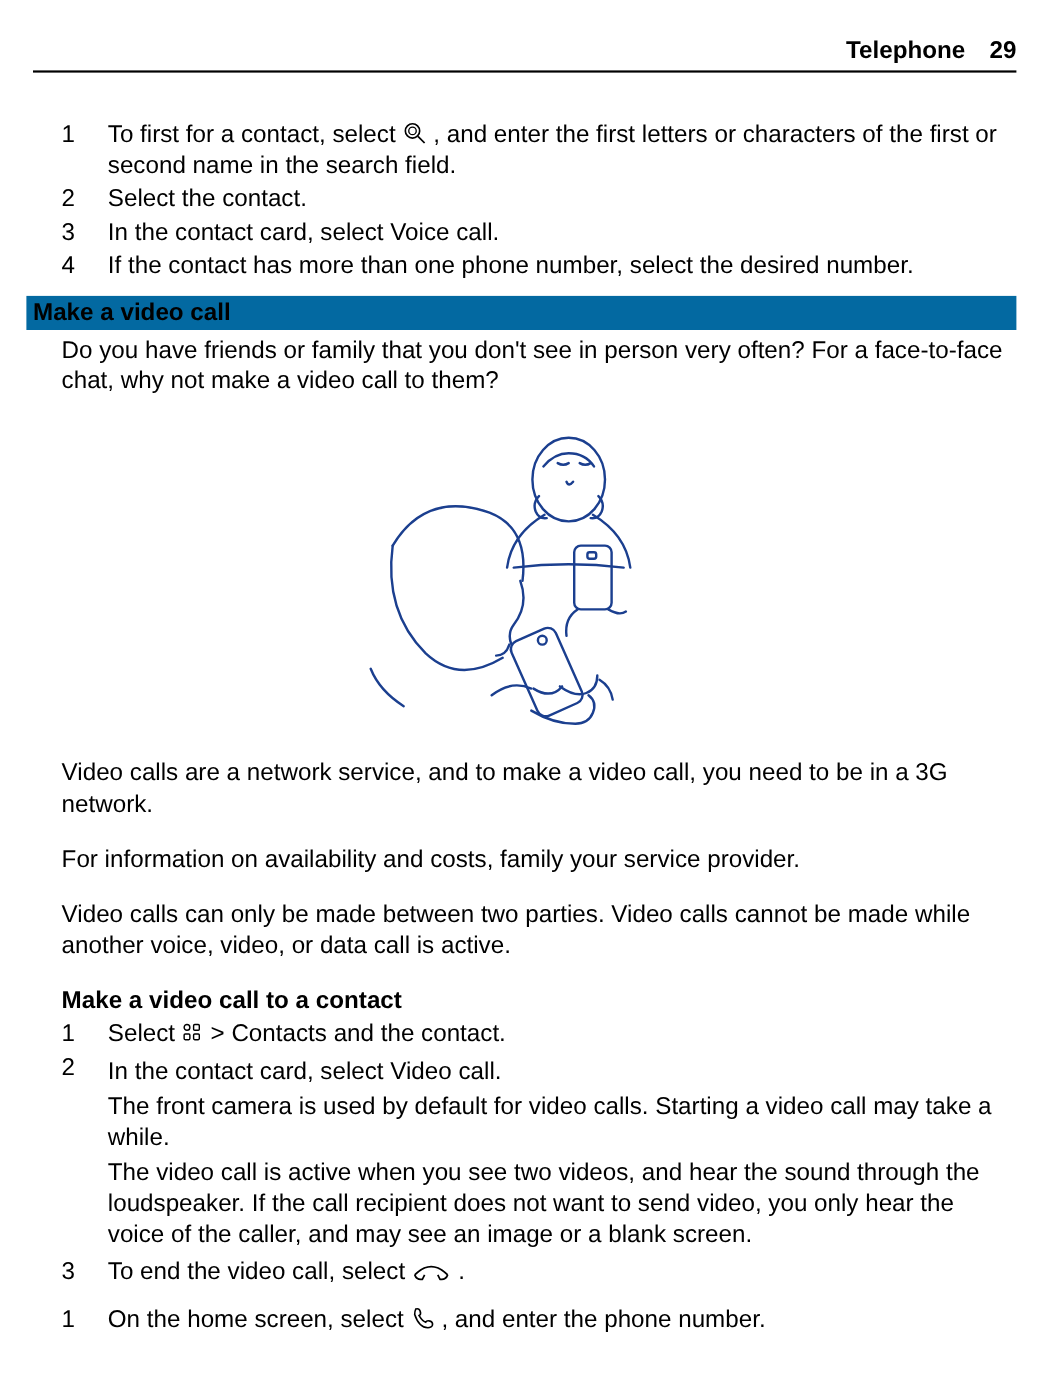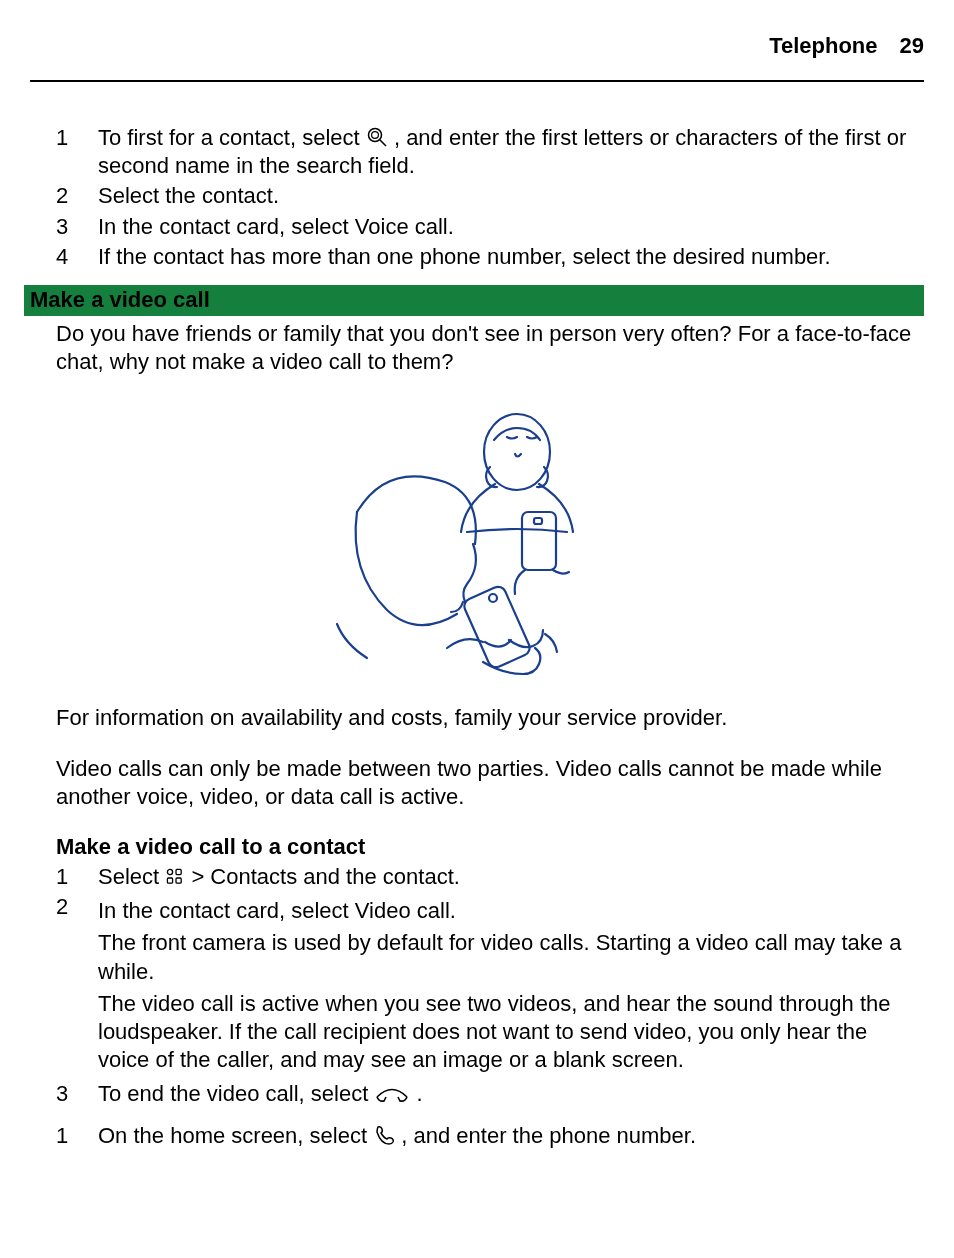--- a/index.html
+++ b/index.html
@@ -1,27 +1,27 @@
 <!DOCTYPE html>
 <html><head>
 <meta charset="utf-8">
 <style>
   html,body{margin:0;padding:0;background:#fff;}
   .page{width:954px;height:1258px;box-sizing:border-box;padding:32px 30px 30px 30px;
         font-family:"Segoe UI","Nokia Pure",Arial,sans-serif;color:#000;font-size:22px;
         line-height:1.28;position:relative;}
   .hdr{display:flex;justify-content:flex-end;align-items:baseline;font-weight:700;
-       border-bottom:2px solid #000;padding-bottom:20px;margin-bottom:42px;}
+       border-bottom:2px solid #000;padding-bottom:4px;margin-bottom:42px;}
   .hdr .sec{margin-right:22px;}
   .ol{margin:0 0 14px 0;padding:0;}
   .li{display:flex;margin:0 0 2px 26px;}
   .li .num{width:42px;flex:none;}
   .li .txt{flex:1;}
   .li .p{margin:4px 0 4px 0;}
-  .bar{background:#15803d;font-weight:700;padding:1px 6px 2px 6px;margin:10px 0 4px -6px;}
+  .bar{background:#0369a1;font-weight:700;padding:1px 6px 2px 6px;margin:10px 0 4px -6px;}
   .para{margin:0 0 22px 26px;}
   .h{font-weight:700;margin:16px 0 2px 26px;}
   b{font-weight:400;}
   svg.icon{vertical-align:-3px;}
   .illus{display:block;margin:16px auto 22px auto;}
 </style>
 </head>
 <body>
 
 <div class="page">
@@ -92,20 +92,21 @@
         <circle cx="196" cy="206" r="4"></circle>
       </g>
       <path d="M150 256 q18 -14 36 -6"></path>
       <path d="M188 250 q16 10 26 -2"></path>
       <path d="M212 248 q14 10 24 6 q10 -4 10 -16"></path>
       <path d="M238 256 q8 6 4 16 q-4 10 -16 10 q-20 0 -40 -12"></path>
       <path d="M248 242 q10 6 12 18"></path>
     </g>
   </svg>
 
+  <p class="para">Video calls are a network service, and to make a video call, you need to be in a 3G network.</p>
   <p class="para">For information on availability and costs, family your service provider.</p>
   <p class="para">Video calls can only be made between two parties. Video calls cannot be made while another voice, video, or data call is active.</p>
 
   <div class="h">Make a video call to a contact</div>
   <div class="ol">
     <div class="li">
       <div class="num">1</div>
       <div class="txt">
         <span>Select </span>
         <svg class="icon" width="20" height="20" viewBox="0 0 20 20">

